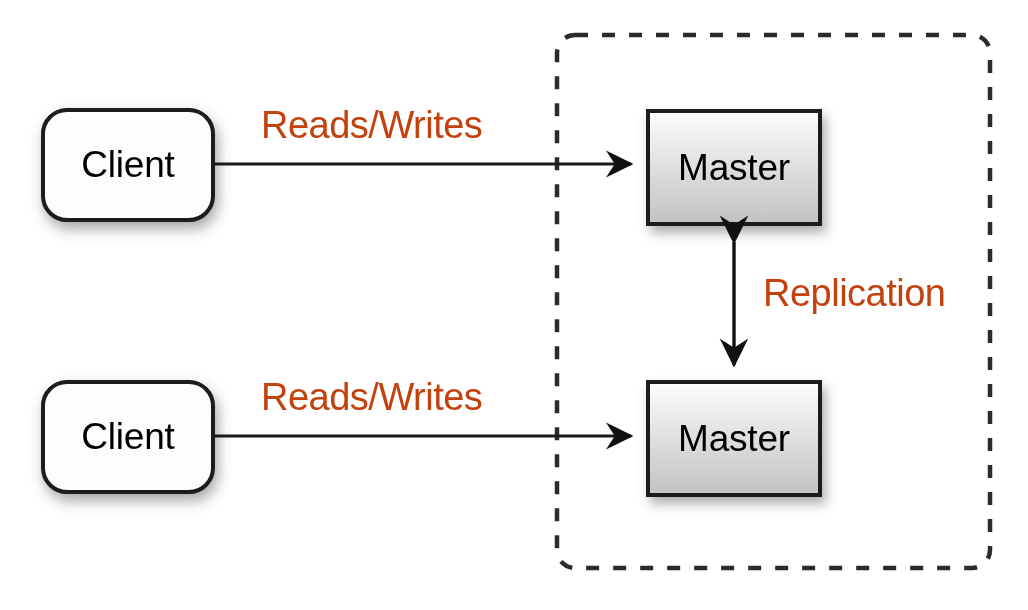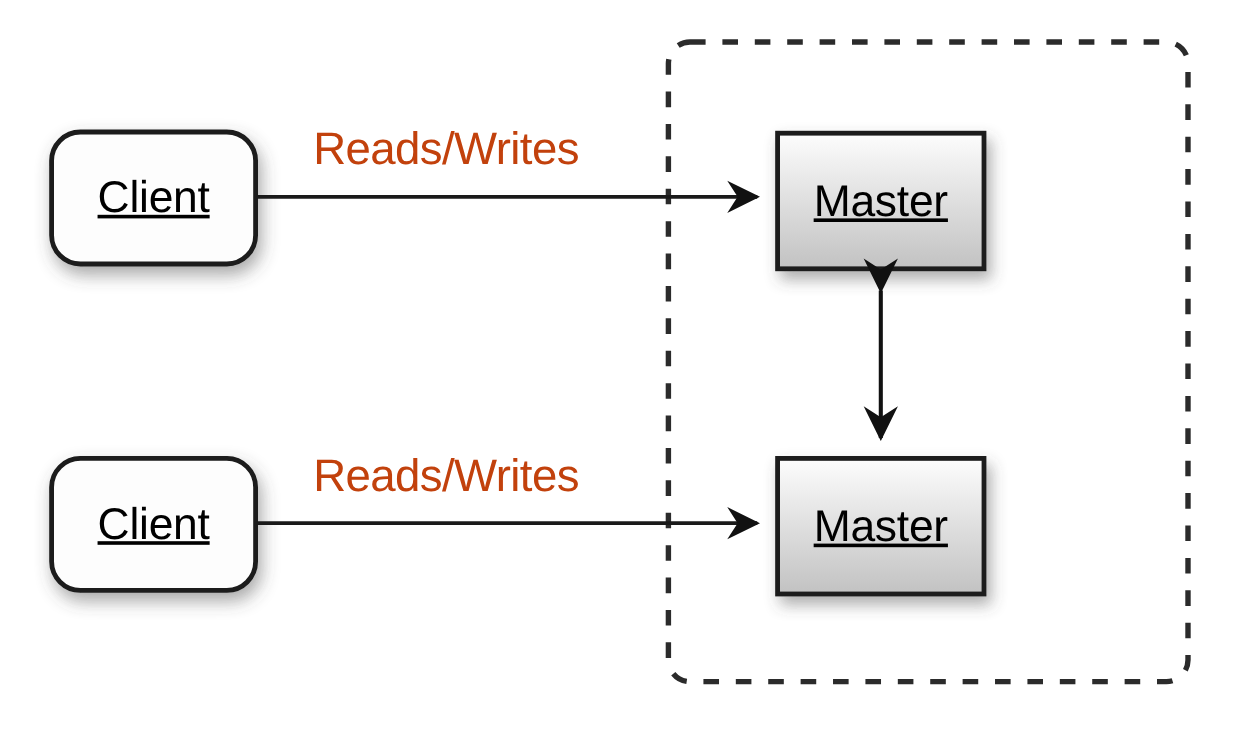--- a/index.html
+++ b/index.html
@@ -27,21 +27,20 @@
     height: 610px;
   }
   .node-label {
     position: absolute;
     display: flex;
     align-items: center;
     justify-content: center;
     color: #000000;
     white-space: nowrap;
     pointer-events: none;
-    text-decoration: underline;
   }
   .client-label {
     font-size: 37px;
     letter-spacing: -0.2px;
   }
   .master-label {
     font-size: 37px;
     letter-spacing: -0.2px;
   }
   .edge-label {
@@ -115,14 +114,15 @@
   <div class="node-label client-label" style="left:43px; top:382px; width:170px; height:110px;">Client</div>
 
   <div class="node-label master-label" style="left:648px; top:111px; width:172px; height:113px;">Master</div>
 
   <div class="node-label master-label" style="left:648px; top:382px; width:172px; height:113px;">Master</div>
 
   <div class="edge-label" style="left:261px; top:104px;">Reads/Writes</div>
 
   <div class="edge-label" style="left:261px; top:376px;">Reads/Writes</div>
 
+  <div class="edge-label" style="left:763px; top:272px;">Replication</div>
 
 </div>
 
 </body></html>

